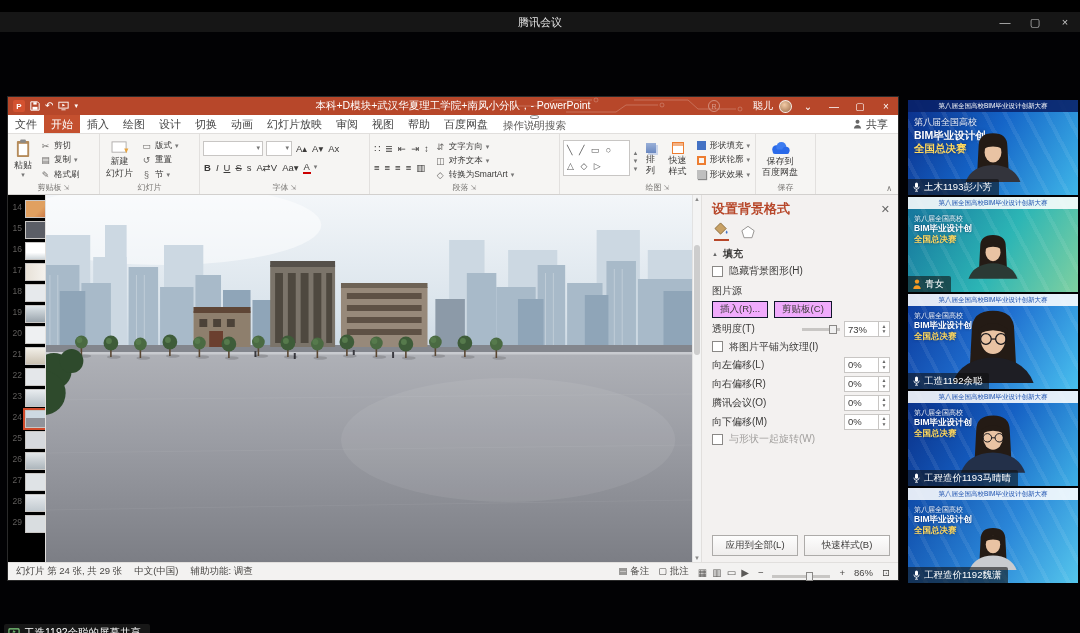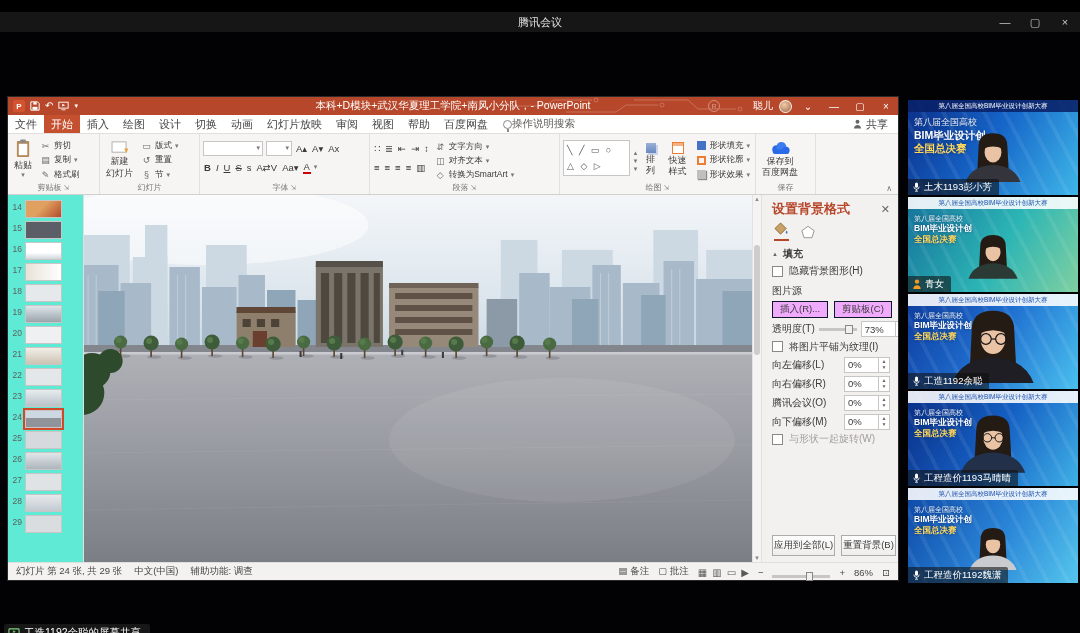--- a/index.html
+++ b/index.html
@@ -57,21 +57,21 @@
   .acct { font-size:10px; }
   .avatar { width:13px; height:13px; border-radius:50%; background:radial-gradient(circle at 40% 35%,#f3cba6,#9a6a48);
     border:1px solid rgba(255,255,255,.85); }
   .wbtn { width:20px; text-align:center; font-size:10px; color:#fff; }
 
   .ppt-tabs { height:19px; background:#fff; border-bottom:1px solid #e1dfdd; display:flex; align-items:stretch;
     font-size:11px; flex:none; }
   .tabs-list { display:flex; }
   .tab { padding:0 7px; display:flex; align-items:center; color:#444; white-space:nowrap; }
   .tab.active { background:#c4502f; color:#fff; }
-  .tab-search { display:flex; align-items:center; gap:0; color:#605e5c; margin-left:8px; font-size:10.5px; }
+  .tab-search { display:flex; align-items:center; gap:0; color:#605e5c; margin-left:8px; font-size:10.5px;flex-direction:column; }
   .bulb { width:9px; height:9px; border:1px solid #8a8886; border-radius:50%; position:relative; }
   .bulb::after { content:""; position:absolute; left:3px; top:8px; width:2px; height:3px; background:#8a8886; }
   .tab-share { margin-left:auto; display:flex; align-items:center; gap:4px; color:#444; padding-right:10px; font-size:11px; }
 
   .ribbon { height:61px; background:#f6f5f3; border-bottom:1px solid #d2d0ce; display:flex; position:relative; flex:none; }
   .rgroup { position:relative; border-right:1px solid #e2e0de; padding:2px 3px 12px 3px; display:flex; gap:3px; }
   .glabel { position:absolute; bottom:0; left:0; right:0; text-align:center; font-size:8px; color:#7a7875;
     padding-bottom:1px; white-space:nowrap; }
   .dlg { font-size:7px; color:#9a9896; margin-left:2px; }
   .bigbtn { display:flex; flex-direction:column; align-items:center; justify-content:center; gap:1px;
@@ -93,21 +93,21 @@
   .scol { display:flex; flex-direction:column; justify-content:center; gap:2px; font-size:6px; color:#777; padding-top:4px; }
   .cicon { width:12px; height:12px; display:inline-block; }
   .ic-arrange { background:linear-gradient(#9ab0d8,#6a88c0); box-shadow:2px 2px 0 #c9d4ea; width:10px; height:10px; }
   .ic-styles { background:#fff; border:1px solid #ed7d31; box-shadow:inset 0 3px 0 #f4b183; }
   .sq-fill { width:9px; height:9px; background:#4472c4; display:inline-block; flex:none; }
   .sq-outline { width:9px; height:9px; border:2px solid #ed7d31; display:inline-block; flex:none; }
   .sq-effect { width:9px; height:9px; background:#bfbfbf; box-shadow:1px 1px 1px #8a8a8a; display:inline-block; flex:none; }
   .ribbon-collapse { position:absolute; right:6px; bottom:1px; font-size:8px; color:#7a7875; }
 
   .ppt-body { flex:1; display:flex; min-height:0; }
-  .slide-panel { width:76px; background:#5eead4; border-right:1px solid #e1dfdd; padding-top:3px; overflow:hidden; position:relative; flex:none; }
+  .slide-panel { width:38px; background:#000000; border-right:1px solid #e1dfdd; padding-top:3px; overflow:hidden; position:relative; flex:none; }
   .slide-row { display:flex; align-items:flex-start; gap:3px; padding:1.5px 3px 1.5px 0; }
   .snum { width:14px; text-align:right; font-size:8.5px; color:#605e5c; padding-top:2px; flex:none; }
   .sthumb { width:37px; height:18px; border:1px solid #c8c6c4; background:#fff; flex:none; }
   .slide-row.sel .sthumb { outline:2px solid var(--selection,#d04a2a); }
   .t14 { background:linear-gradient(135deg,#e0a060 45%,#b24a2a); }
   .t15 { background:#5b5e66; }
   .t16 { background:linear-gradient(#fff 60%,#cfd6da); }
   .t17 { background:linear-gradient(90deg,#e8e2d8,#fff); }
   .t18 { background:#e6e9ec; }
   .t19 { background:linear-gradient(#dfe6ea,#9aa4ac); }
@@ -121,21 +121,21 @@
   .t27 { background:#dfe3e6; }
   .t28 { background:linear-gradient(#e6e9ec,#c2cad0); }
   .t29 { background:#d9dde0; }
 
   .canvas { flex:1; position:relative; min-width:0; background:#e8e8e8; }
   .render { position:absolute; inset:0; width:100%; height:100%; }
   .vscroll { width:9px; background:#f4f4f4; border-left:1px solid #e2e2e2; position:relative; flex:none; }
   .vscroll .arr { position:absolute; left:0; right:0; text-align:center; font-size:6px; color:#8a8a8a; }
   .vscroll .thumb { position:absolute; left:1px; right:1px; top:50px; height:110px; background:#cdcdcd; border-radius:3px; }
 
-  .format-panel { width:137px; background:#f3f1f0; border-left:1px solid #e1dfdd; padding:5px 8px 6px 10px;
+  .format-panel { width:197px; background:#f3f1f0; border-left:1px solid #e1dfdd; padding:5px 8px 6px 10px;
     display:flex; flex-direction:column; font-size:10px; color:#3b3a39; overflow:hidden; flex:none; }
   .fp-head { display:flex; align-items:center; }
   .fp-title { font-size:13px; font-weight:bold; color:var(--panel-title,#b7472a); }
   .fp-close { margin-left:auto; color:#666; font-size:11px; }
   .fp-icons { display:flex; gap:12px; margin:4px 0 3px 2px; align-items:flex-end; }
   .fp-icons .active-ic { border-bottom:2px solid var(--accent,#b7472a); padding-bottom:1px; }
   .sec-head { display:flex; align-items:center; gap:5px; font-weight:bold; margin:3px 0 2px; }
   .tri { font-size:6px; color:#666; }
   .radio-row, .check-row { display:flex; align-items:center; gap:6px; height:16.5px; }
   .radio { width:11px; height:11px; border:1px solid #8a8886; border-radius:50%; background:#fff; position:relative; flex:none; }
@@ -765,21 +765,21 @@
                 </span>
               </span>
             </div>
           </div>
         <div class="check-row grayed">
           <span class="check"></span>
           <span>与形状一起旋转(W)</span>
         </div>
         <div class="fp-bottom">
           <span class="ap-btn">应用到全部(L)</span>
-          <span class="ap-btn">重置背景(B)</span>
+          <span class="ap-btn">快速样式(B)</span>
         </div>
       </div>
     </div>
 
     <div class="ppt-statusbar">
       <span>幻灯片 第 24 张, 共 29 张</span>
       <span>中文(中国)</span>
       <span>辅助功能: 调查</span>
       <div class="sb-right">
         <span>▤ <span>备注</span></span>

